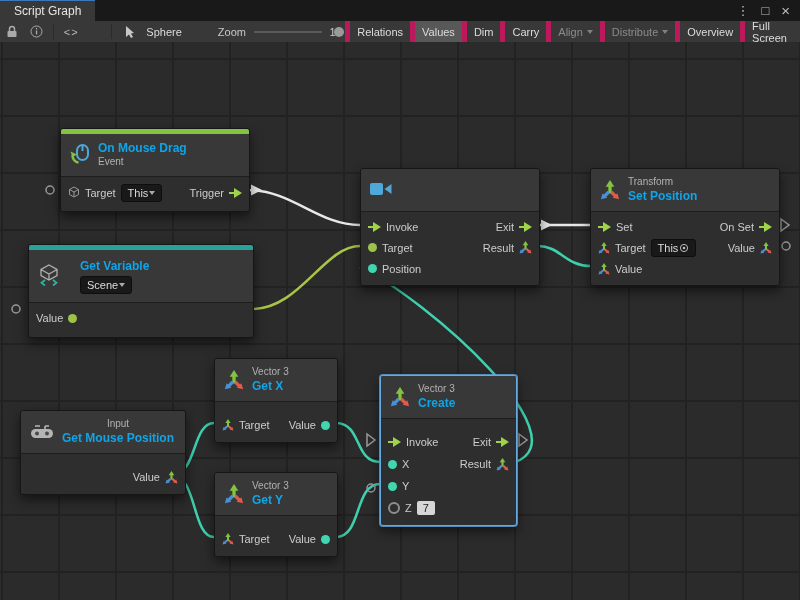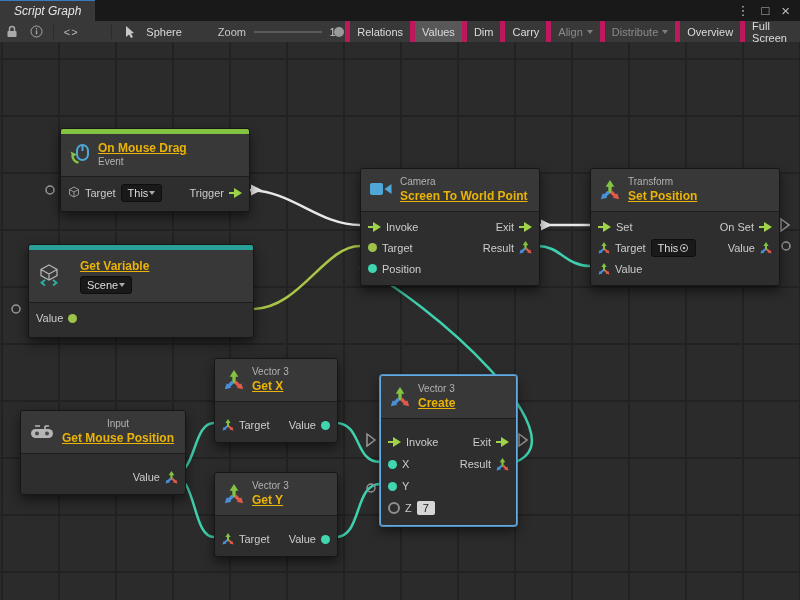--- a/index.html
+++ b/index.html
@@ -2,21 +2,21 @@
 <html><head>
 <meta charset="utf-8">
 <style>
   html,body{margin:0;padding:0;background:#191919;width:800px;height:600px;overflow:hidden;
     font-family:"Liberation Sans","DejaVu Sans",sans-serif;-webkit-user-select:none;user-select:none;}
   .app{position:relative;width:800px;height:600px;}
 
   
   .tabbar{height:21px;background:#191919;display:flex;align-items:stretch;}
   .tab{background:#383838;border-top:1px solid #3a79bb;padding:0 14px;display:flex;align-items:center;
-       font-size:12px;color:#e6e6e6;font-style:italic;}
+       font-size:12px;color:#e6e6e6;}
   .win-controls{margin-left:auto;display:flex;align-items:center;gap:12px;padding-right:10px;color:#bdbdbd;font-size:13px;}
   .wc{cursor:default;line-height:1;}
 
   
   .toolbar{height:21px;background:#383838;display:flex;align-items:center;font-size:11px;color:#dcdcdc;}
   .tb-ico{display:flex;align-items:center;justify-content:center;padding:0 6px;height:100%;}
   .tb-sep{width:1px;height:15px;background:#2b2b2b;margin:0 4px;}
   .tb-label{padding:0 4px;}
   .zoom-slider{position:relative;width:92px;height:12px;margin:0 4px;}
   .zoom-slider .track{position:absolute;left:0;right:0;top:5px;height:2px;background:#5a5a5a;}
@@ -37,21 +37,21 @@
 
   
   .node{position:absolute;background:#2e2e2e;border:1px solid #161616;border-radius:3px;
         box-shadow:0 5px 12px rgba(0,0,0,.55);color:#cccccc;font-size:11px;}
   .node.selected{border-color:#63abe2;box-shadow:0 0 0 1px rgba(90,160,220,.85),0 5px 12px rgba(0,0,0,.55);}
   .accent{height:5px;border-radius:2px 2px 0 0;}
   .node-header{background:#383838;display:flex;align-items:center;gap:8px;padding:5px 9px;min-height:32px;
                border-bottom:1px solid #1d1d1d;border-radius:2px 2px 0 0;}
   .titles{display:flex;flex-direction:column;line-height:1.25;}
   .cat{font-size:10px;color:#b2b2b2;}
-  .title{font-size:12px;color:#eab308;font-weight:bold;text-decoration:underline;}
+  .title{font-size:12px;color:#0ea5e9;font-weight:bold;}
   .sub{font-size:10px;color:#b2b2b2;}
   .node-body{padding:4px 0 6px 0;}
   .prow{display:flex;align-items:center;justify-content:space-between;height:21px;padding:0 7px;}
   .pl,.pr{display:flex;align-items:center;gap:5px;}
   .dot{width:9px;height:9px;border-radius:50%;flex:0 0 auto;}
   .dot.teal{background:#40d6b0;}
   .dot.lime{background:#9fc24b;}
   .donut{width:8px;height:8px;border-radius:50%;border:2px solid #8f8f8f;background:transparent;flex:0 0 auto;}
   .donut.orange{border-color:#e0913f;}
   .fa{display:inline-block;width:13px;height:10px;position:relative;flex:0 0 auto;}
@@ -211,24 +211,20 @@
     </div>
 
     <div class="node" style="left:360px;top:126px;width:178px;">
       <div class="node-header">
         <span>
           <svg width="22" height="16" viewBox="0 0 22 16">
               <rect x="0" y="2" width="13" height="12" rx="2" fill="#4fa8d8"></rect>
               <path d="M14.5 8l7-5v10z" fill="#4fa8d8"></path>
             </svg>
         </span>
-        <div class="titles">
-          <span class="cat">Camera</span>
-          <span class="title">Screen To World Point</span>
-        </div>
       </div>
       <div class="node-body">
         <div class="prow">
           <div class="pl">
             <span class="fa"></span>
             <span>Invoke</span>
           </div>
           <div class="pr">
             <span>Exit</span>
             <span class="fa"></span>

